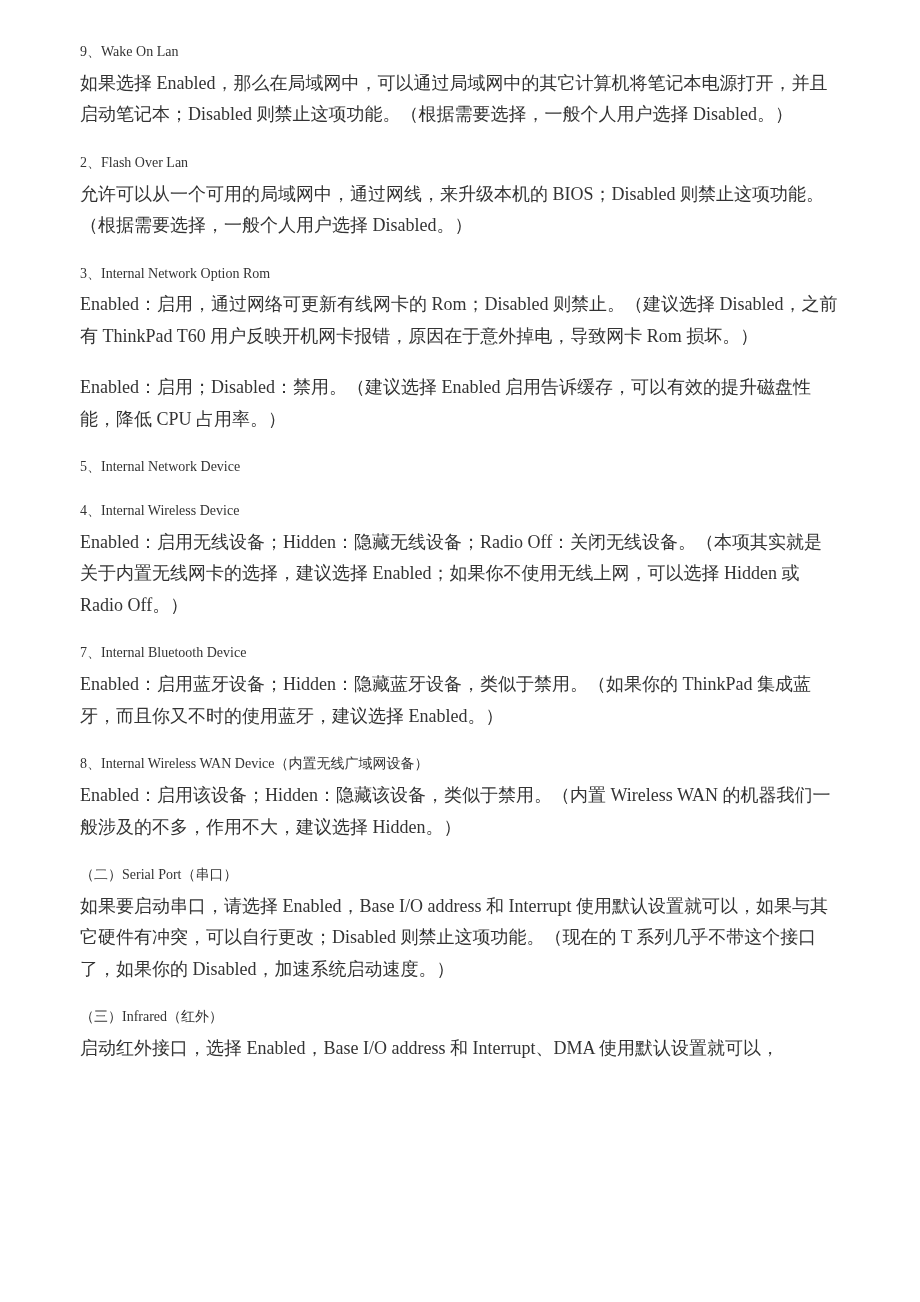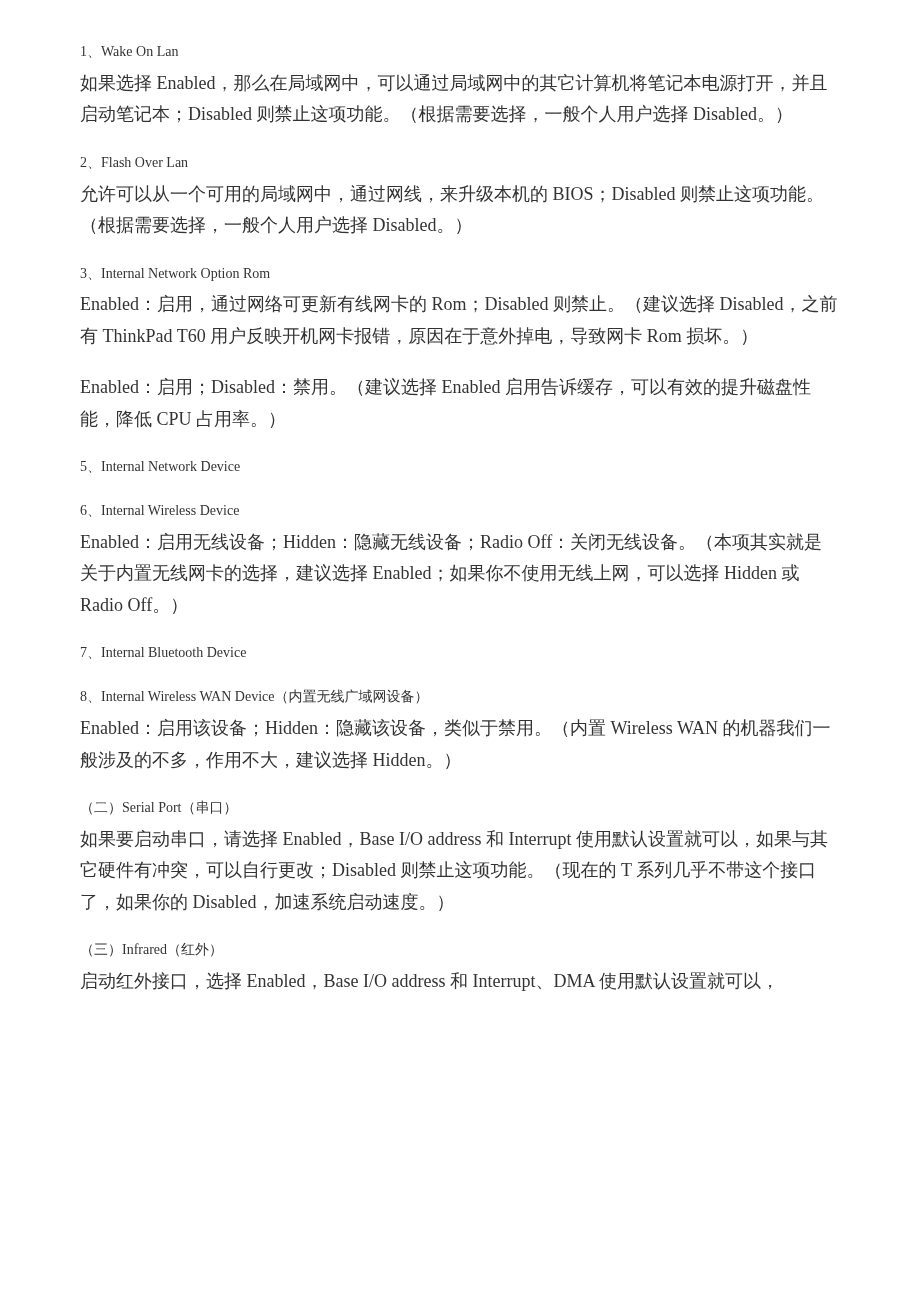--- a/index.html
+++ b/index.html
@@ -28,43 +28,44 @@
     .section-body {
       font-size: 18px;
       line-height: 1.75;
     }
   </style>
 </head>
 <body>
 
 <div id="content">
     <div class="section">
-      <div class="section-title">1、Wake On Lan</div>
+      <div class="section-title">9、Wake On Lan</div>
       <div class="section-body">如果选择 Enabled，那么在局域网中，可以通过局域网中的其它计算机将笔记本电源打开，并且启动笔记本；Disabled 则禁止这项功能。（根据需要选择，一般个人用户选择 Disabled。）</div>
     </div>
     <div class="section">
       <div class="section-title">2、Flash Over Lan</div>
       <div class="section-body">允许可以从一个可用的局域网中，通过网线，来升级本机的 BIOS；Disabled 则禁止这项功能。（根据需要选择，一般个人用户选择 Disabled。）</div>
     </div>
     <div class="section">
       <div class="section-title">3、Internal Network Option Rom</div>
       <div class="section-body">Enabled：启用，通过网络可更新有线网卡的 Rom；Disabled 则禁止。（建议选择 Disabled，之前有 ThinkPad T60 用户反映开机网卡报错，原因在于意外掉电，导致网卡 Rom 损坏。）</div>
     </div>
     <div class="section">
       <div class="section-body">Enabled：启用；Disabled：禁用。（建议选择 Enabled 启用告诉缓存，可以有效的提升磁盘性能，降低 CPU 占用率。）</div>
     </div>
     <div class="section">
       <div class="section-title">5、Internal Network Device</div>
     </div>
     <div class="section">
-      <div class="section-title">6、Internal Wireless Device</div>
+      <div class="section-title">4、Internal Wireless Device</div>
       <div class="section-body">Enabled：启用无线设备；Hidden：隐藏无线设备；Radio Off：关闭无线设备。（本项其实就是关于内置无线网卡的选择，建议选择 Enabled；如果你不使用无线上网，可以选择 Hidden 或 Radio Off。）</div>
     </div>
     <div class="section">
       <div class="section-title">7、Internal Bluetooth Device</div>
+      <div class="section-body">Enabled：启用蓝牙设备；Hidden：隐藏蓝牙设备，类似于禁用。（如果你的 ThinkPad 集成蓝牙，而且你又不时的使用蓝牙，建议选择 Enabled。）</div>
     </div>
     <div class="section">
       <div class="section-title">8、Internal Wireless WAN Device（内置无线广域网设备）</div>
       <div class="section-body">Enabled：启用该设备；Hidden：隐藏该设备，类似于禁用。（内置 Wireless WAN 的机器我们一般涉及的不多，作用不大，建议选择 Hidden。）</div>
     </div>
     <div class="section">
       <div class="section-title">（二）Serial Port（串口）</div>
       <div class="section-body">如果要启动串口，请选择 Enabled，Base I/O address 和 Interrupt 使用默认设置就可以，如果与其它硬件有冲突，可以自行更改；Disabled 则禁止这项功能。（现在的 T 系列几乎不带这个接口了，如果你的 Disabled，加速系统启动速度。）</div>
     </div>
     <div class="section">

